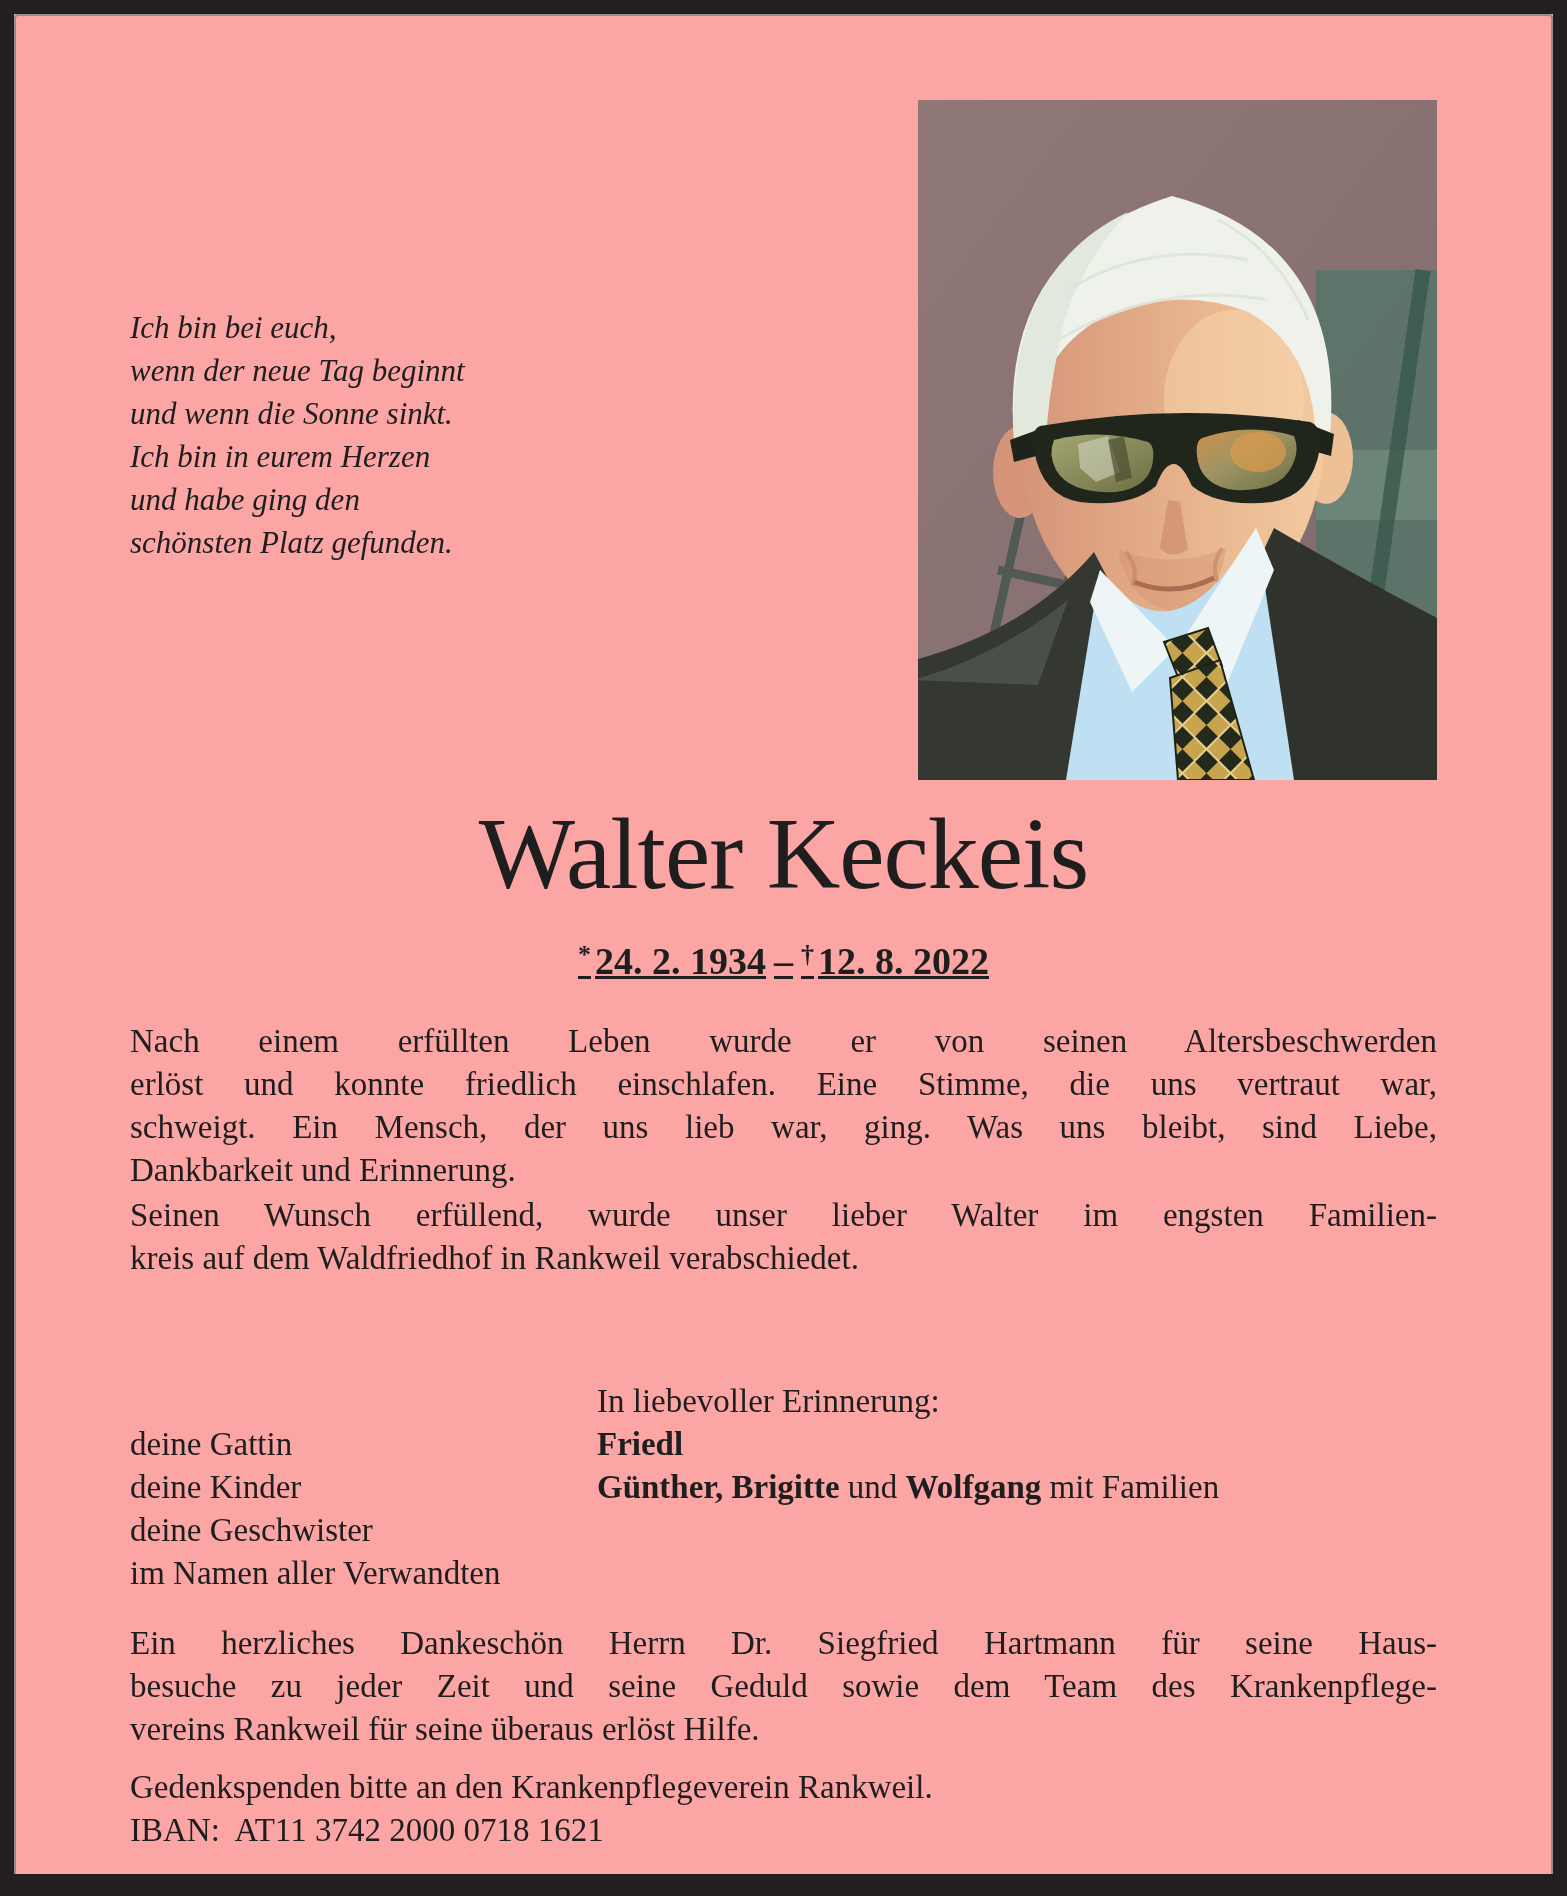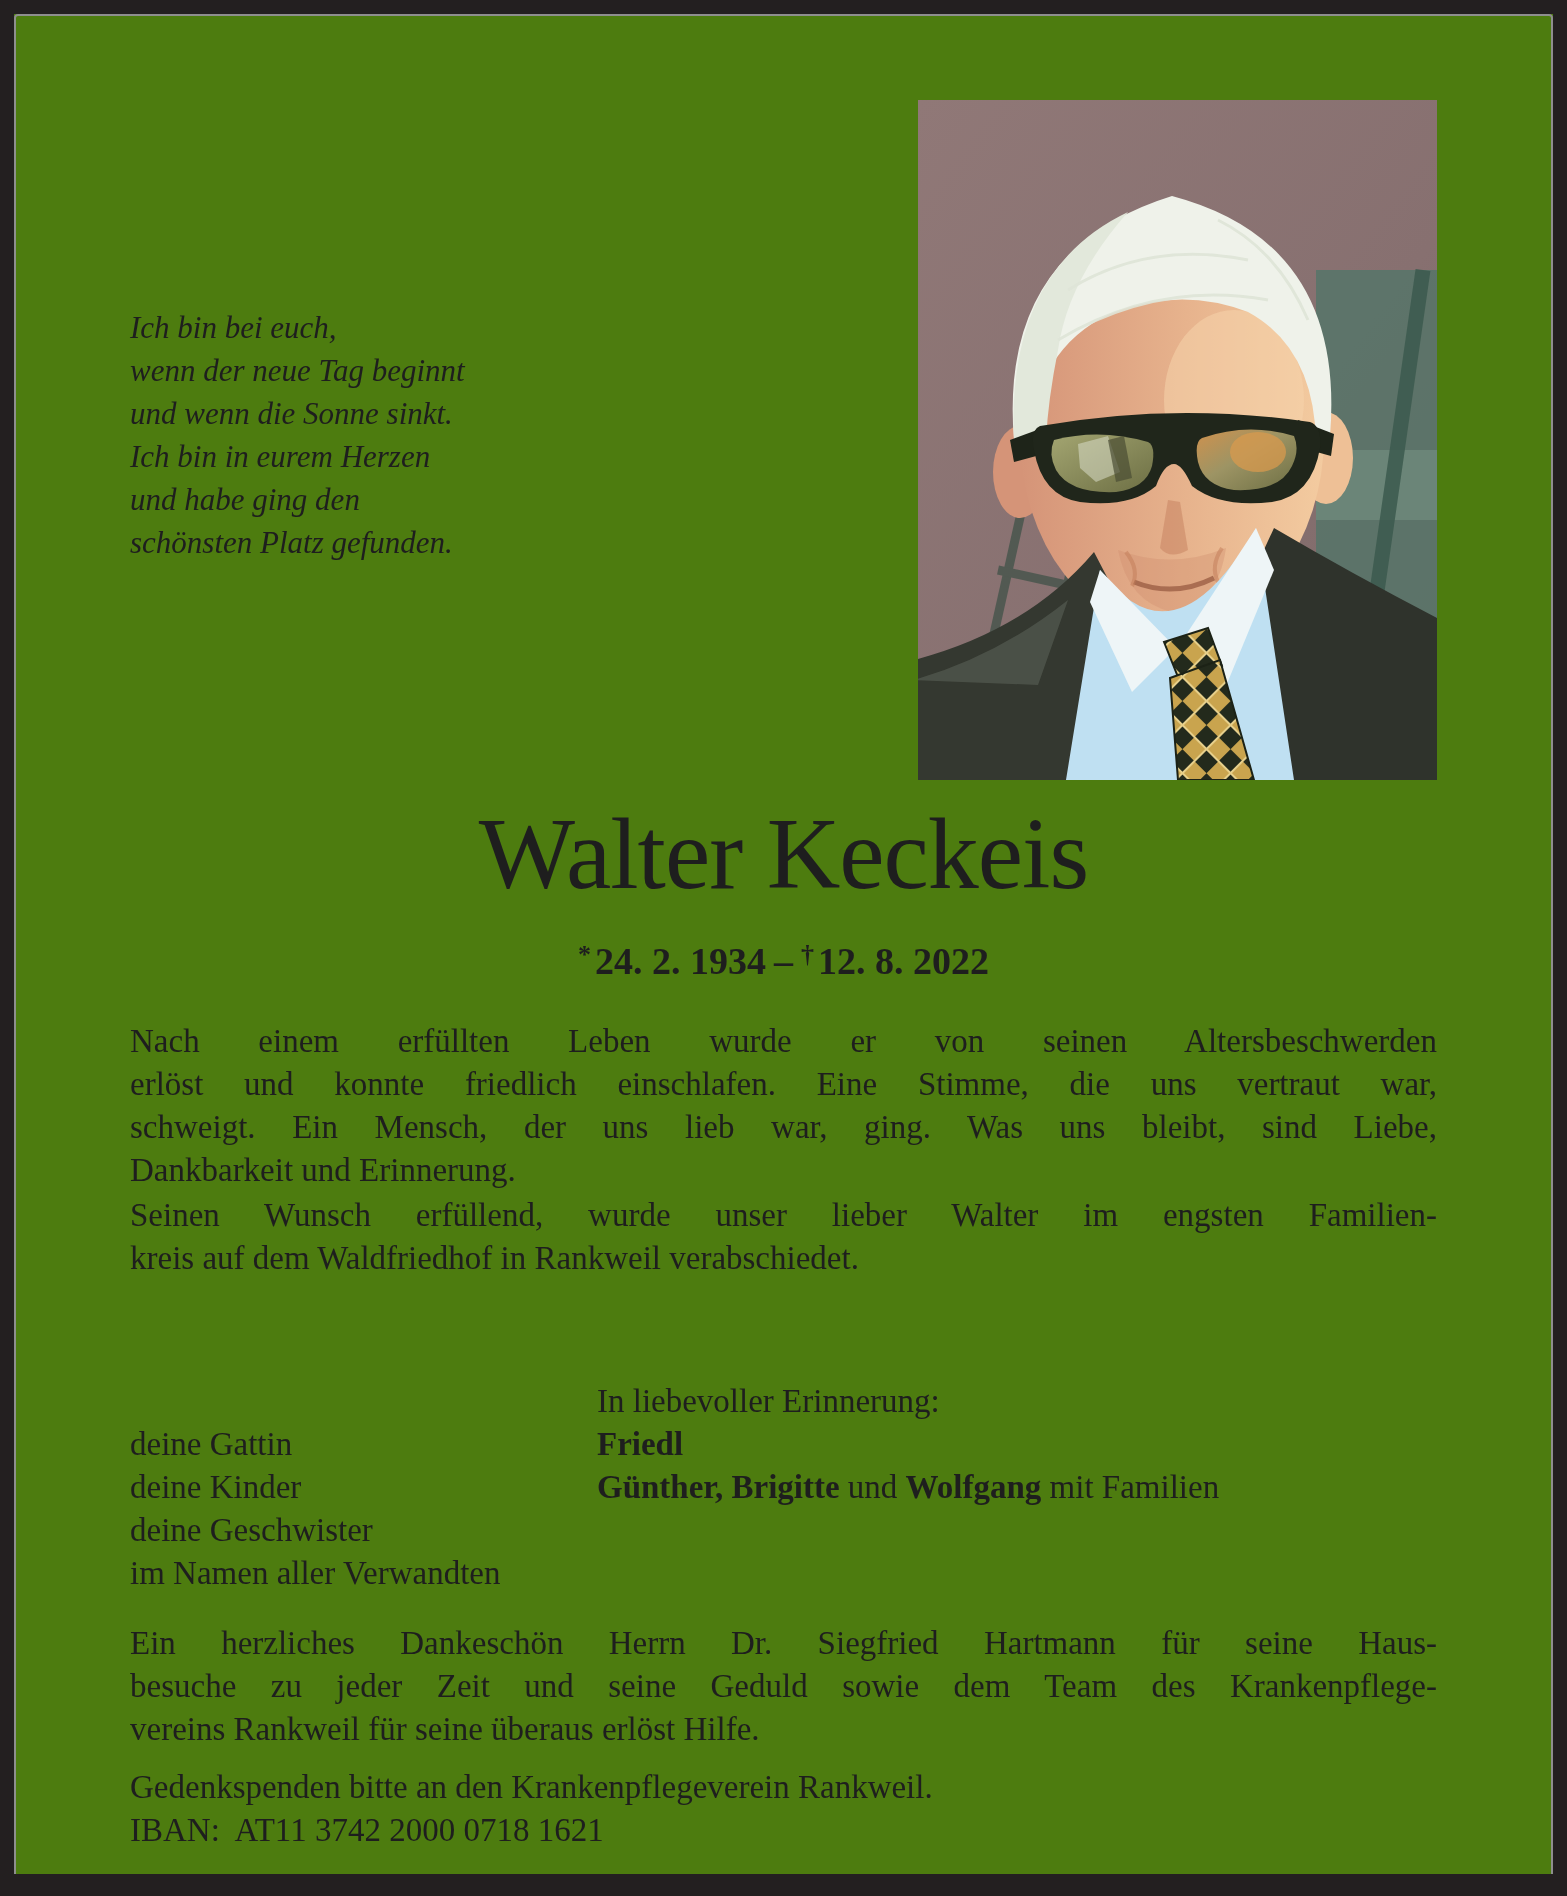--- a/index.html
+++ b/index.html
@@ -1,19 +1,19 @@
 <!DOCTYPE html>
 <html lang="de"><head>
 <meta charset="utf-8">
 <style>
   html,body{margin:0;padding:0;background:#ffffff;}
   .page{
     position:relative;
     width:1567px;height:1896px;
-    background:#4d7c0f;
+    background:#fca5a5;
     overflow:hidden;
     font-family:"Liberation Serif","DejaVu Serif",serif;
     color:#1e1e1e;
   }
   
   .frame{position:absolute;inset:0;pointer-events:none;z-index:10;
     box-shadow:inset 0 0 0 14px #231f20;}
   .frame::after{content:"";position:absolute;inset:14px;border:2px solid #8e8e8e;border-radius:4px;}
   .frame-bottom{position:absolute;left:0;right:0;bottom:0;height:22px;background:#231f20;z-index:11;pointer-events:none;}
 
@@ -21,21 +21,21 @@
   .poem{position:absolute;left:130px;top:306px;font-style:italic;font-size:31px;line-height:43px;}
 
   
   .portrait{position:absolute;left:918px;top:100px;width:519px;height:680px;}
   .portrait svg{display:block;width:100%;height:100%;}
 
   
   .name{position:absolute;left:0;right:0;top:798px;text-align:center;
     font-size:102px;line-height:112px;letter-spacing:-1px;}
   .dates{position:absolute;left:0;right:0;top:936px;text-align:center;
-    font-size:38px;line-height:50px;font-weight:700;}
+    font-size:38px;line-height:50px;font-weight:700;text-decoration:underline;}
   .dates .sym{font-size:26px;position:relative;top:-11px;padding-right:4px;}
   .dates .dash{padding:0 8px;}
 
   
   .textblock{position:absolute;left:130px;width:1307px;font-size:33px;line-height:43px;}
   .jline{text-align:justify;text-align-last:justify;}
   .lline{text-align:left;}
   .p1{top:1020px;}
   .p2{top:1194px;}
   .place{top:1308px;}

